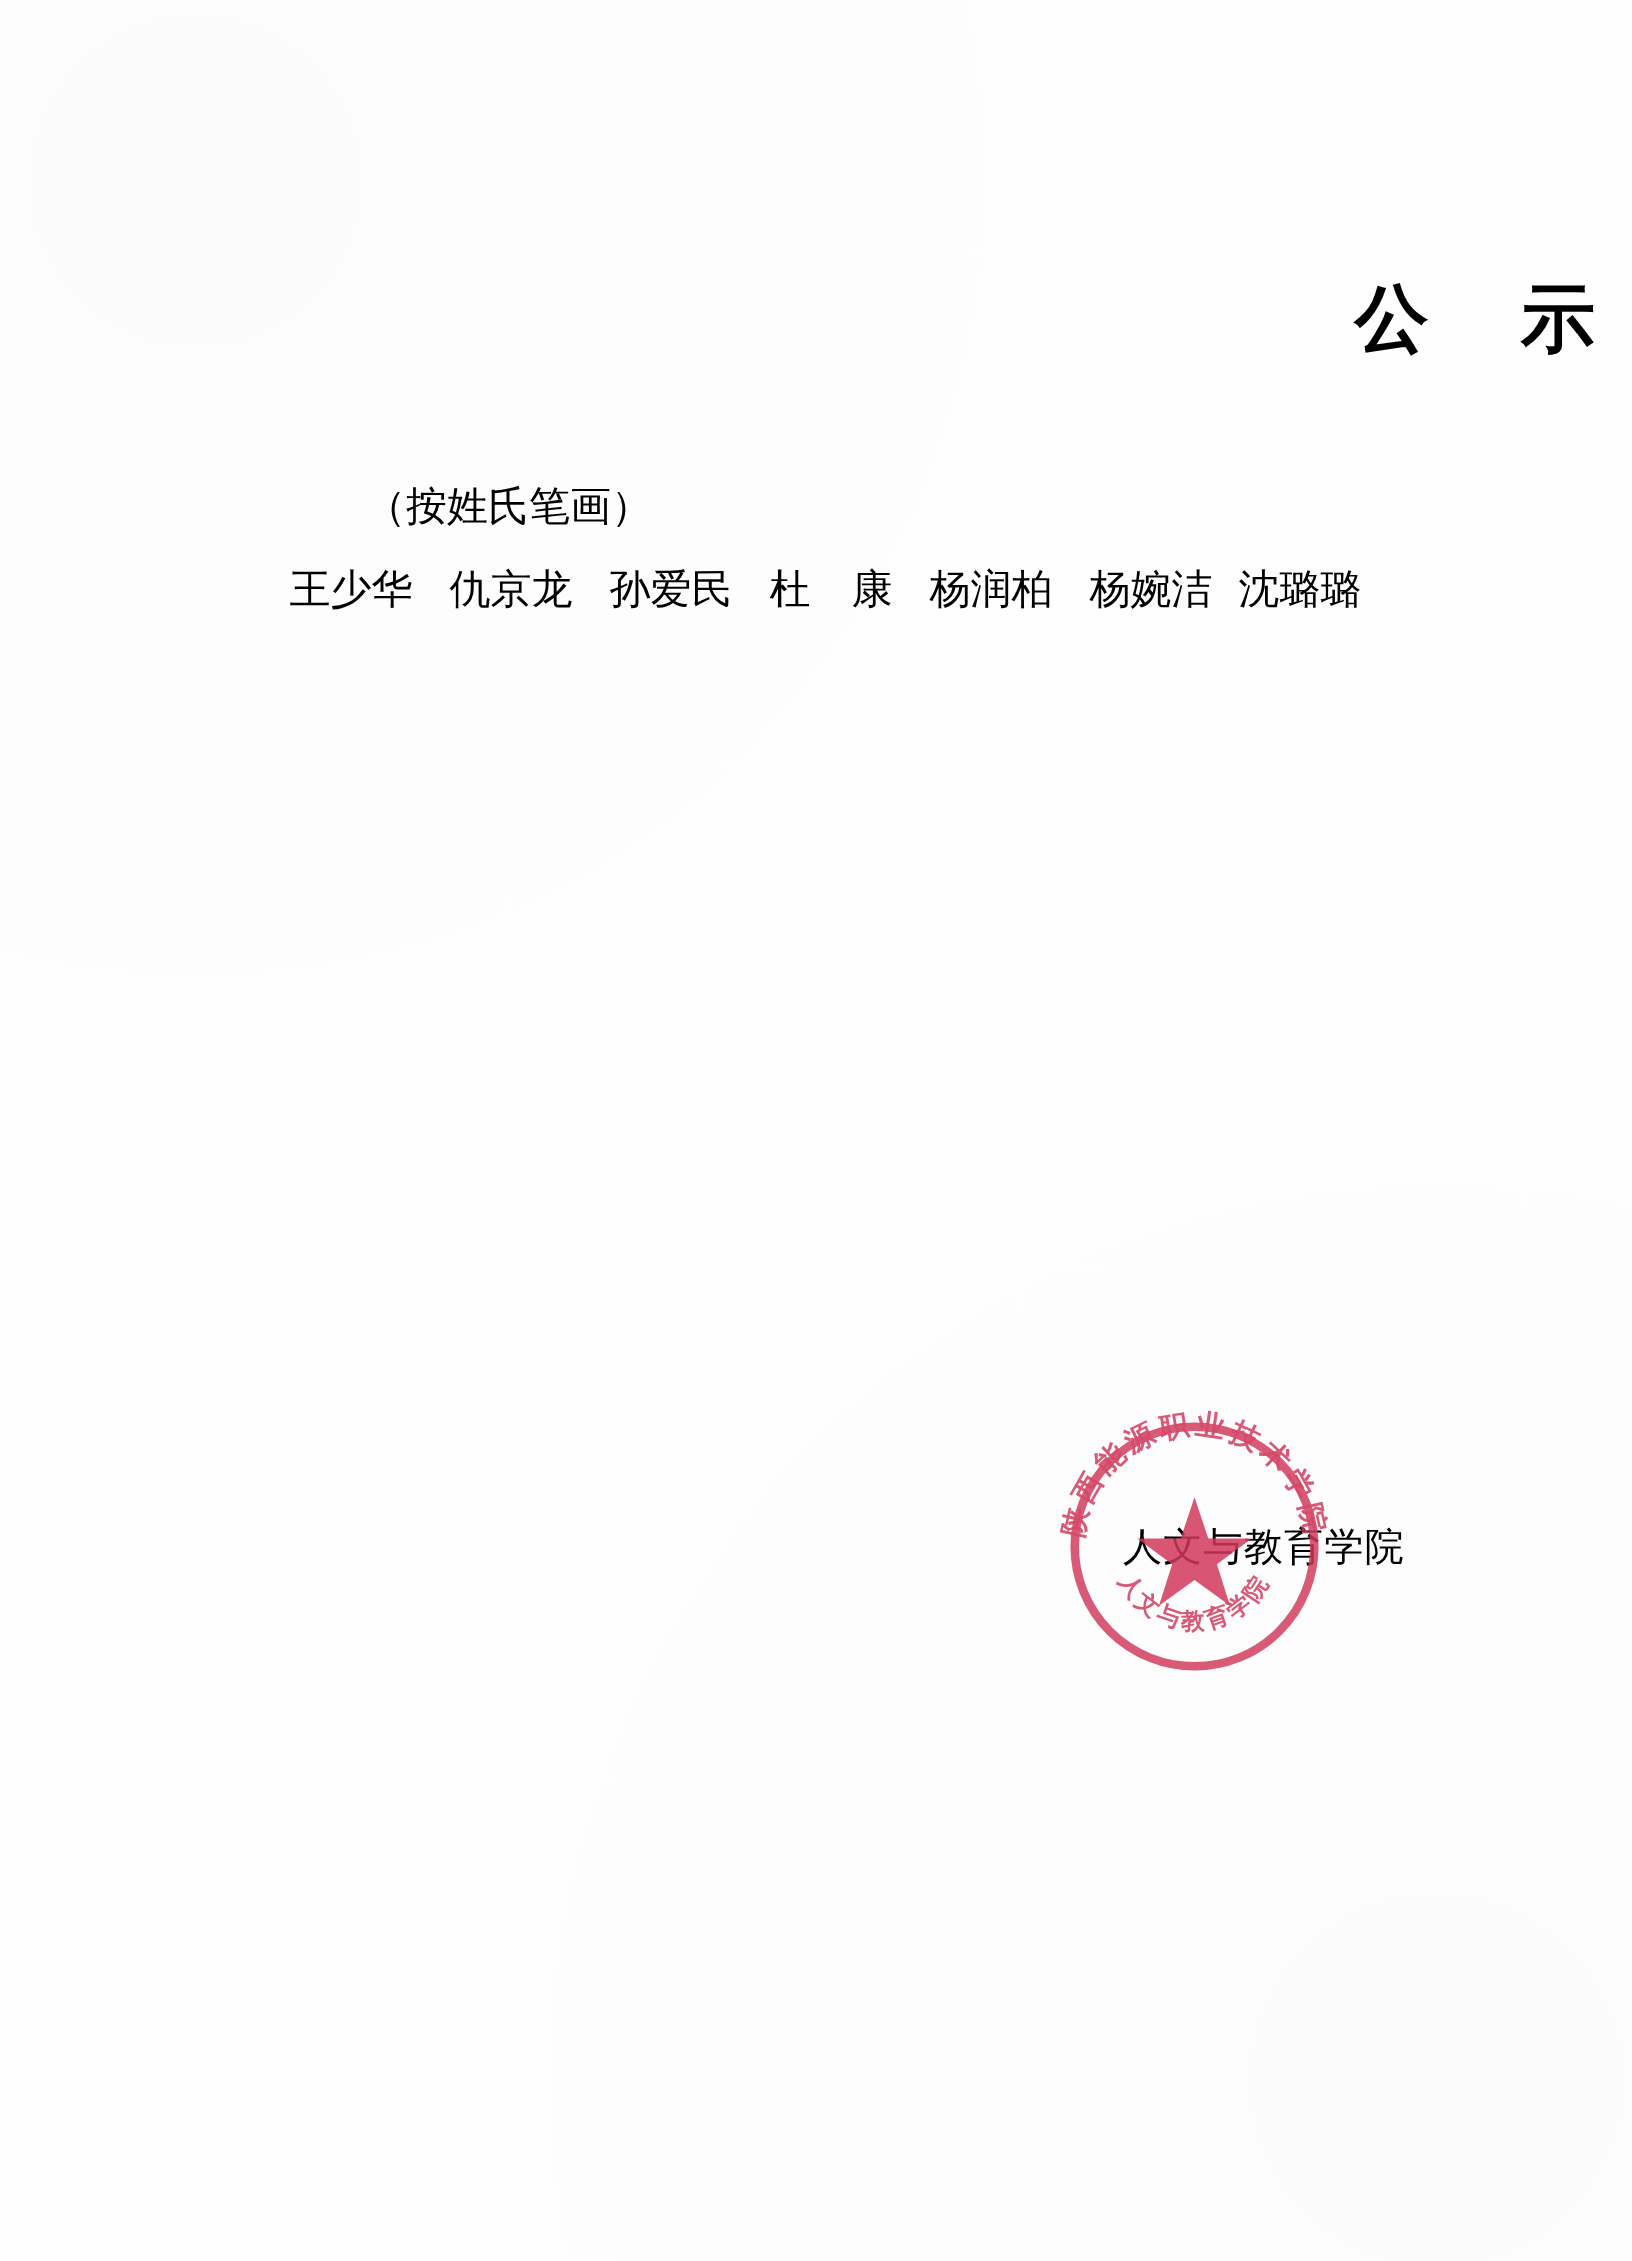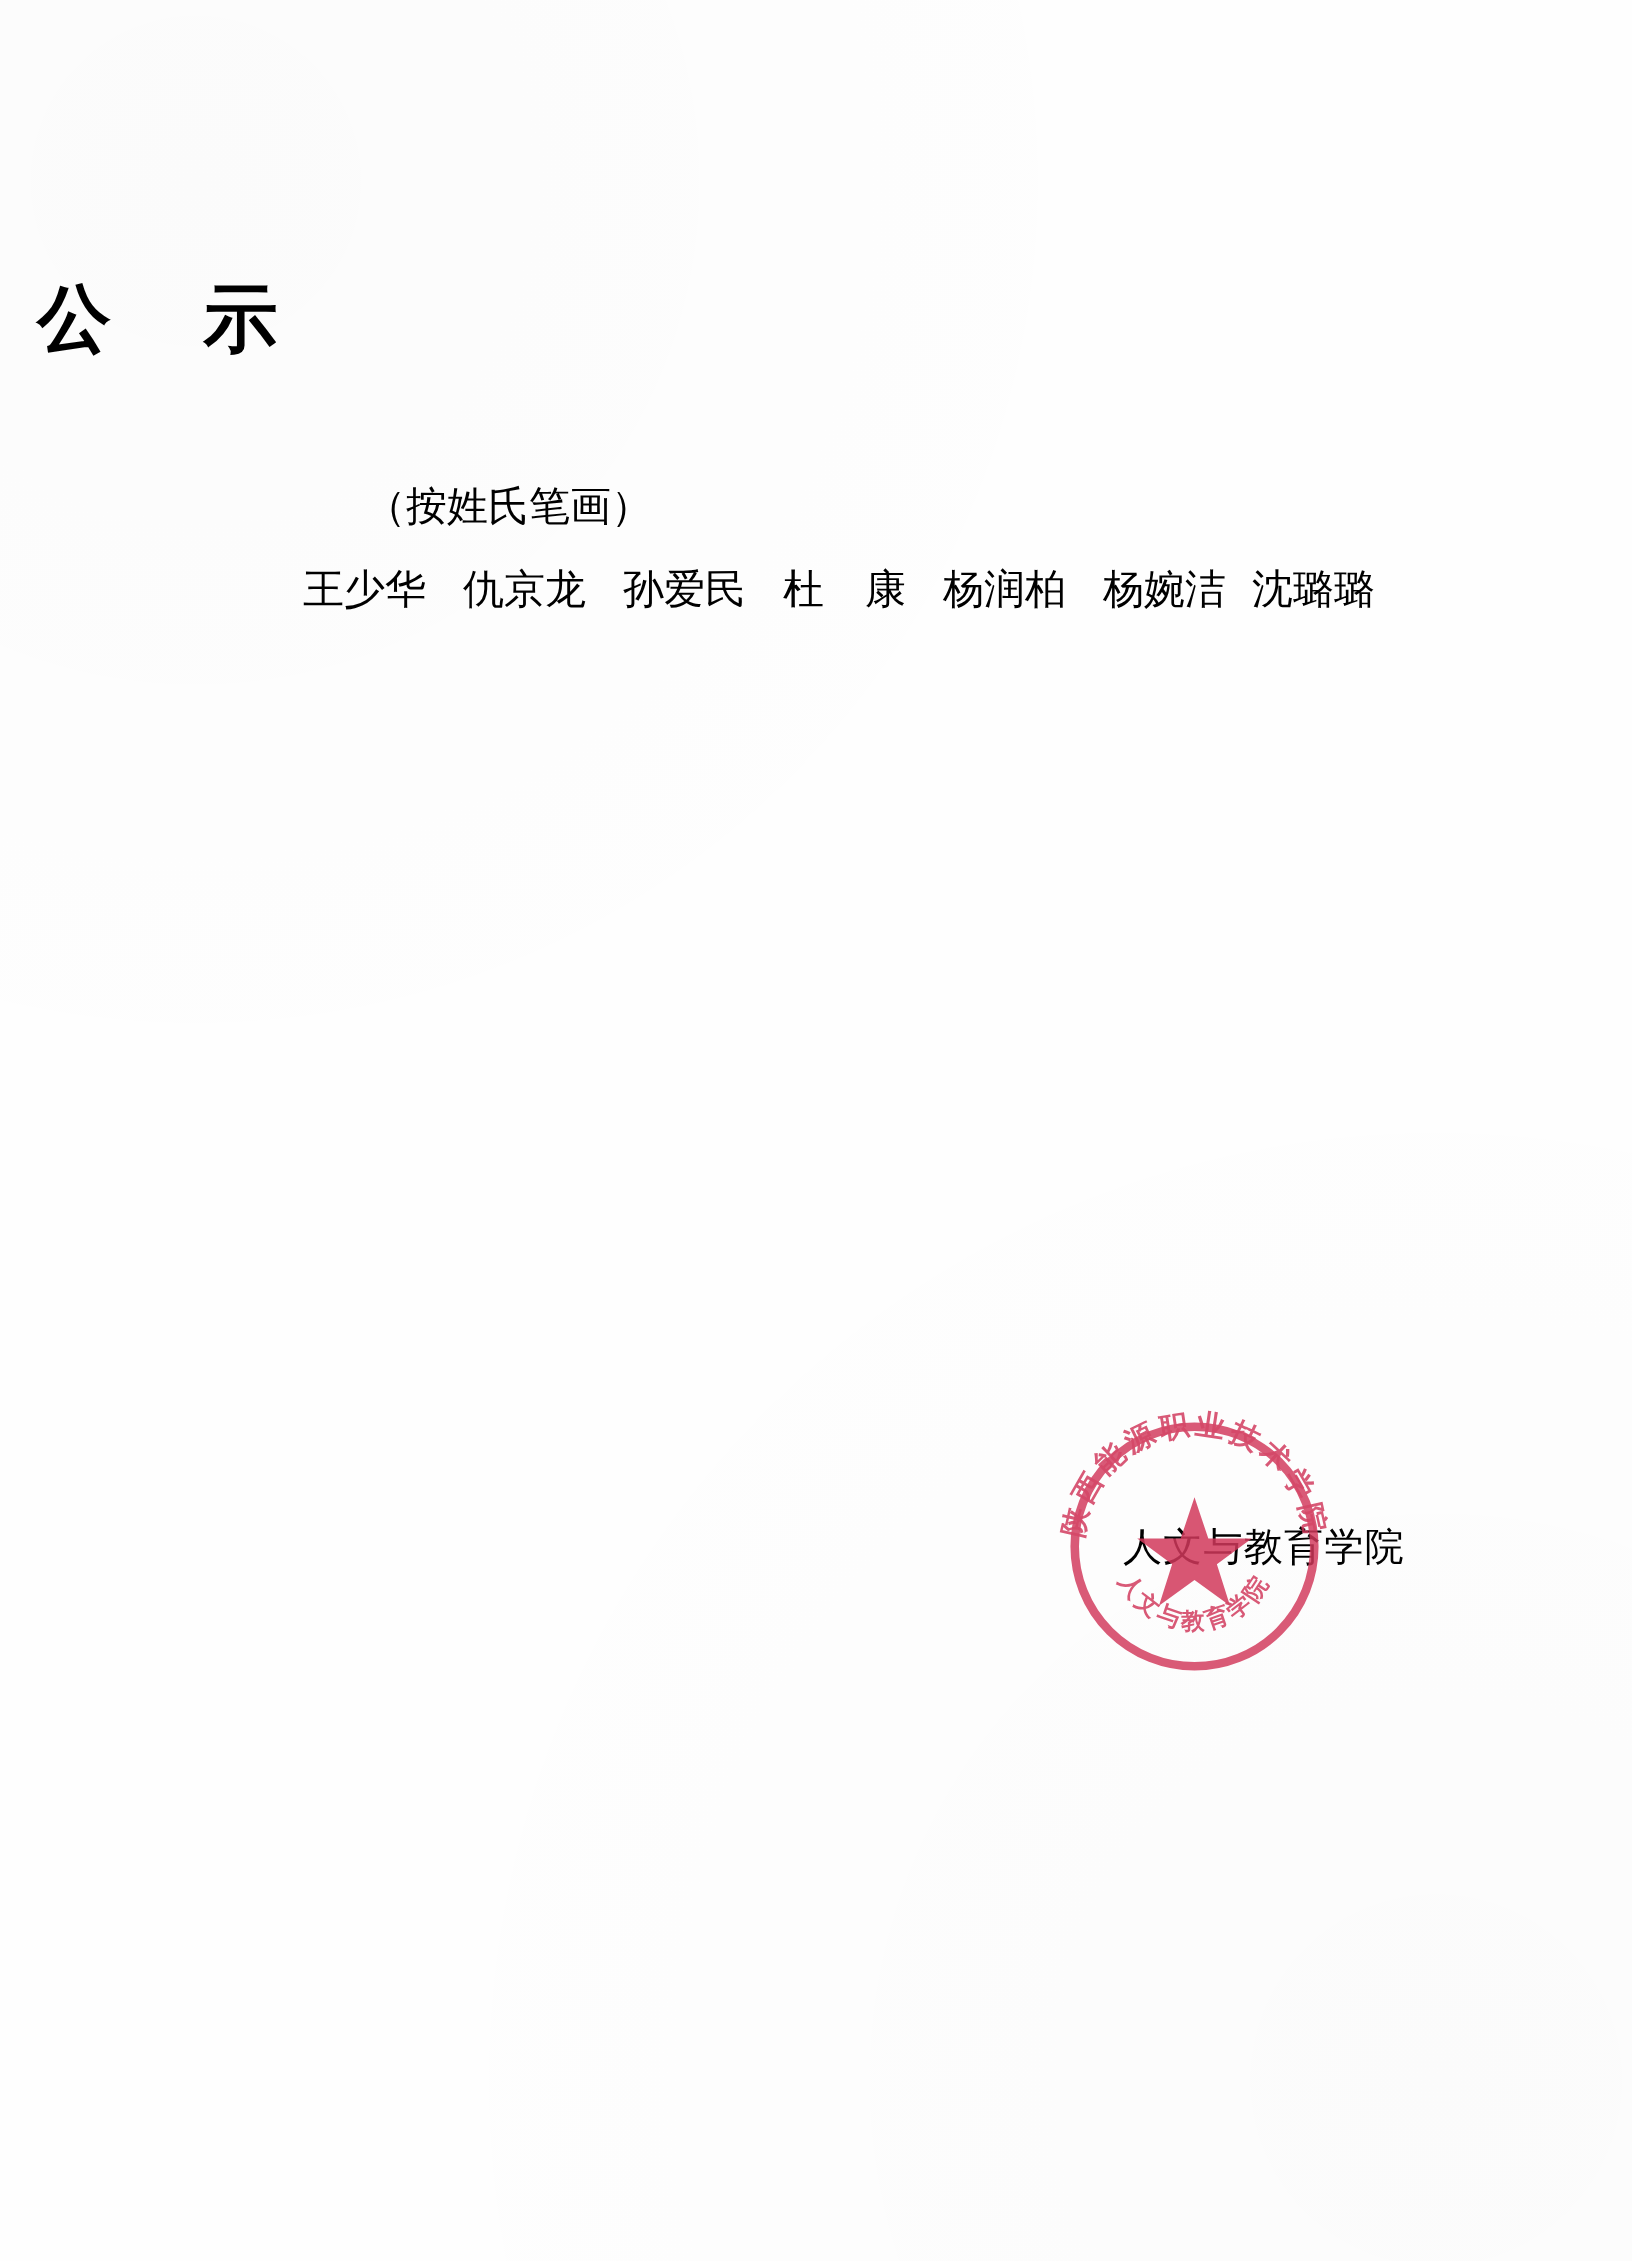--- a/index.html
+++ b/index.html
@@ -38,21 +38,21 @@
     top: 0;
     width: 1632px;
     height: 2261px;
   }
 
   .doc-title {
     position: absolute;
     left: 0;
     top: 270px;
     width: 1632px;
-    text-align: left;
+    text-align: right;
     font-size: 74px;
     font-weight: bold;
     letter-spacing: 37px;
     text-indent: 37px;
     font-family: "Liberation Serif", "DejaVu Serif", serif;
   }
 
   .body-block {
     position: absolute;
     left: 283px;
@@ -72,21 +72,20 @@
   }
 
   .spacer-sm { height: 24px; }
   .spacer-lg { height: 99px; }
 
   .name-row {
     font-size: 41px;
     line-height: 83px;
     white-space: nowrap;
     padding-left: 6.6px;
-    text-align: right;
   }
   .name-row .nm {
     display: inline-block;
   }
   .name-gap { display: inline-block; width: 26px; }
   .name-gap-wide { display: inline-block; width: 37px; }
 
   .sig-block {
     position: absolute;
     right: 227px;

